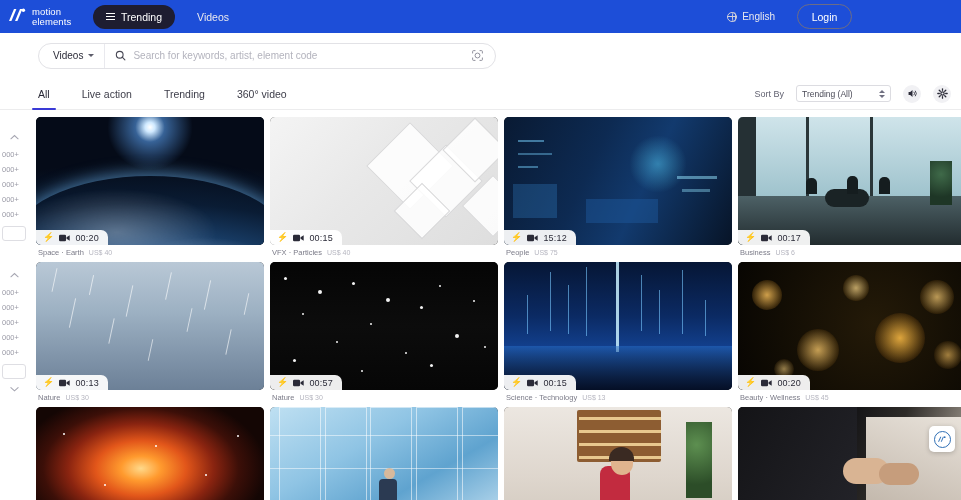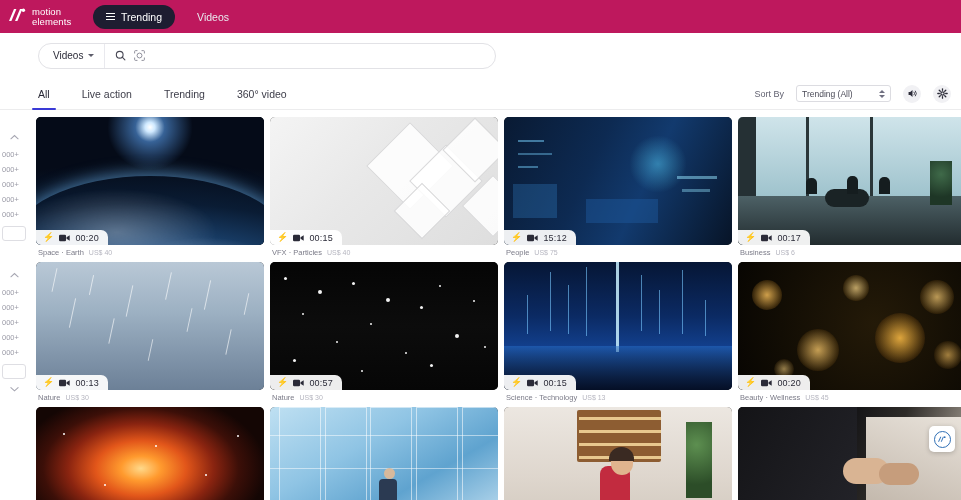--- a/index.html
+++ b/index.html
@@ -8,21 +8,21 @@
     overflow: hidden;
     background: #ffffff;
     font-family: "Liberation Sans", sans-serif;
     -webkit-font-smoothing: antialiased;
   }
 
   
   .header {
     position: relative;
     width: 961px; height: 33px;
-    background: #be185d;
+    background: #1d4ed8;
     display: flex; align-items: center;
     z-index: 40;
   }
   .logo-wrap {
     display: flex; align-items: center;
     margin-left: 8px; width: 68px;
   }
   .logo-mark { width: 22px; height: 20px; flex: none; }
   .logo-text {
     color: #ffffff; font-size: 9.5px; line-height: 9.6px;
@@ -299,32 +299,42 @@
         <i></i>
         <i></i>
       </span>
     <span>Trending</span>
   </div>
 
   <div class="nav-link">
     <span>Videos</span>
   </div>
 
+  <div class="header-right">
+    <div class="lang">
+      <span class="globe"></span>
+      <span>English</span>
+    </div>
+    <div class="login-btn">
+      <span>Login</span>
+    </div>
+  </div>
 </div>
 
 <div class="search-row">
   <div class="searchbar">
     <div class="sb-select">
       <span>Videos</span>
       <span class="caret"></span>
     </div>
     <svg class="sb-magnifier" width="11" height="11" viewBox="0 0 14 14">
       <circle cx="6" cy="6" r="4.3" fill="none" stroke="#474754" stroke-width="1.4"></circle>
       <line x1="9.2" y1="9.2" x2="12.6" y2="12.6" stroke="#474754" stroke-width="1.4" stroke-linecap="round"></line>
     </svg>
+    <input class="sb-input" type="text" placeholder="Search for keywords, artist, element code" style="">
     <svg class="sb-lens" width="13" height="13" viewBox="0 0 16 16">
       <circle cx="8" cy="8" r="3" fill="none" stroke="#8d8d99" stroke-width="1.2"></circle>
       <path d="M2 5 V3 a1 1 0 0 1 1-1 h2 M11 2 h2 a1 1 0 0 1 1 1 v2 M14 11 v2 a1 1 0 0 1-1 1 h-2 M5 14 H3 a1 1 0 0 1-1-1 v-2" fill="none" stroke="#8d8d99" stroke-width="1.2" stroke-linecap="round"></path>
     </svg>
   </div>
 </div>
 
 <div class="tab-row">
   <div class="tab active">
     <span>All</span>

